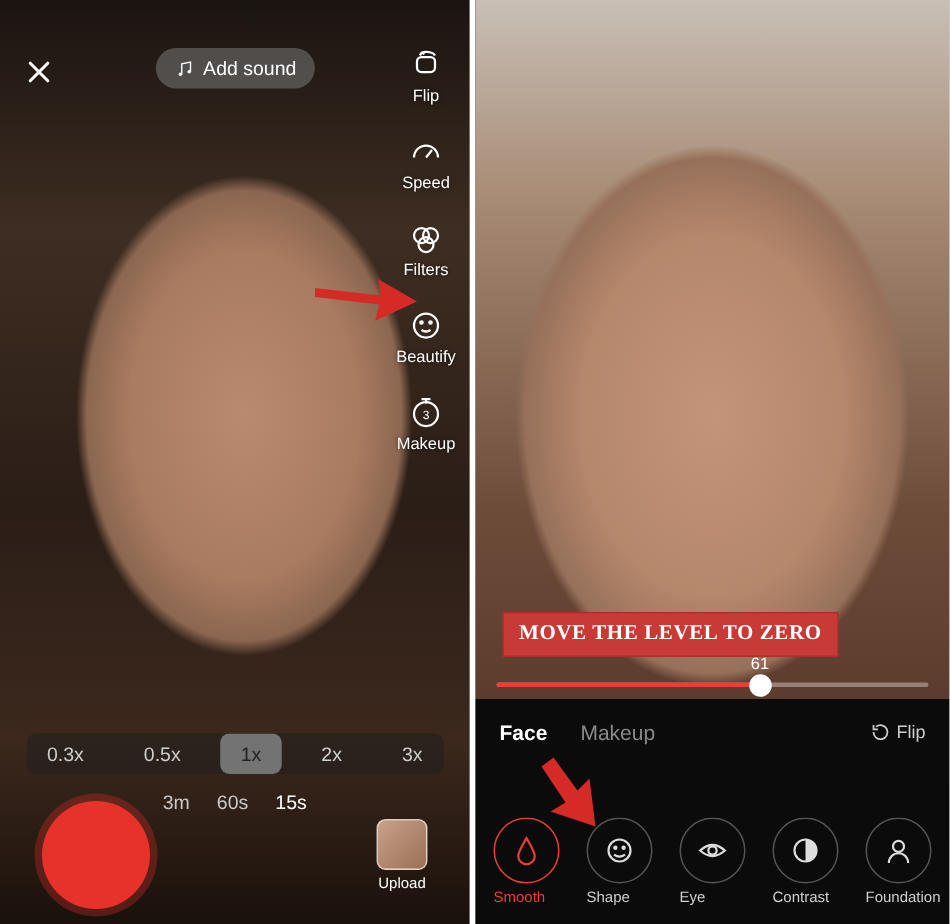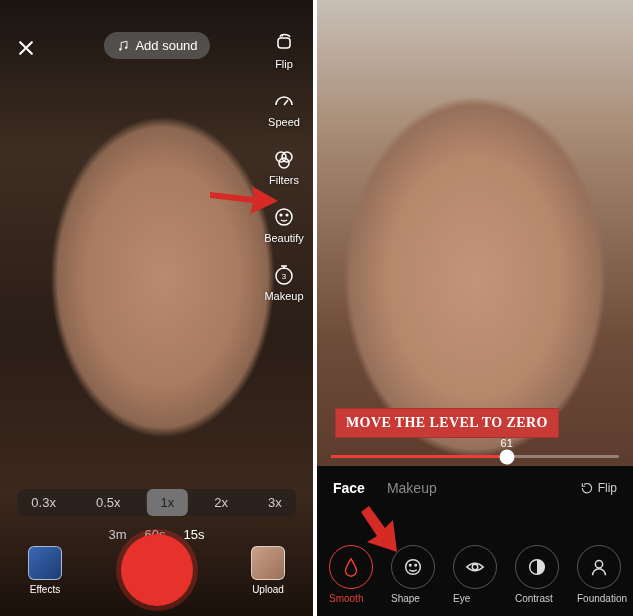--- a/index.html
+++ b/index.html
@@ -172,24 +172,20 @@
       <div class="speed-item">3x</div>
     </div>
 
     <div class="dur-row">
       <div class="dur-item">3m</div>
       <div class="dur-item">60s</div>
       <div class="dur-item active">15s</div>
     </div>
 
     <div class="record-row">
-      <div class="side-btn">
-        <div class="side-thumb effects"></div>
-        <span>Effects</span>
-      </div>
       <div class="record-btn"></div>
       <div class="side-btn">
         <div class="side-thumb upload"></div>
         <span>Upload</span>
       </div>
     </div>
   </div>
 
   <div class="screen screen-right">
     <div class="face-bg face-bg-right"></div>

